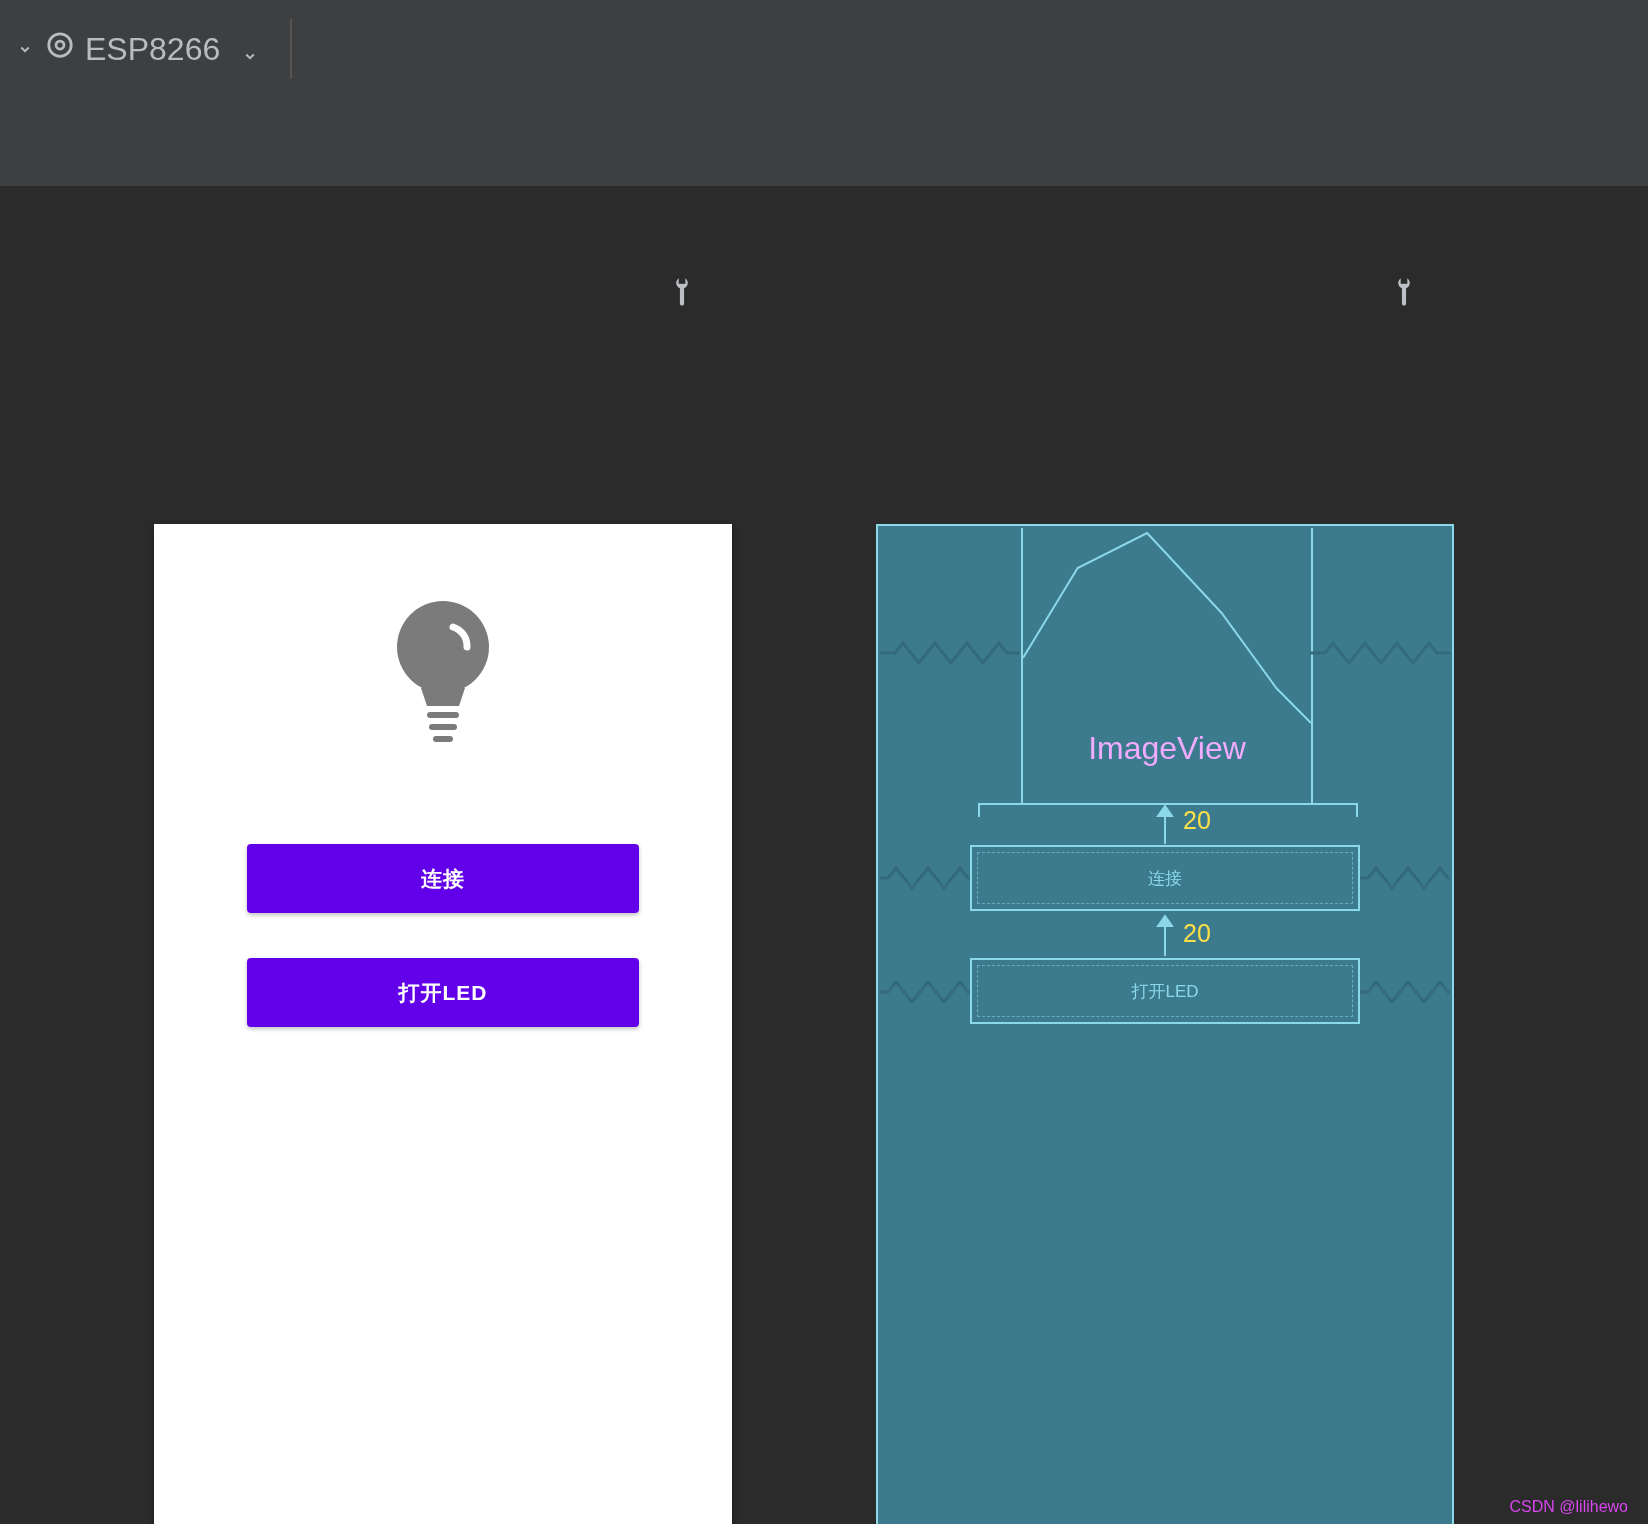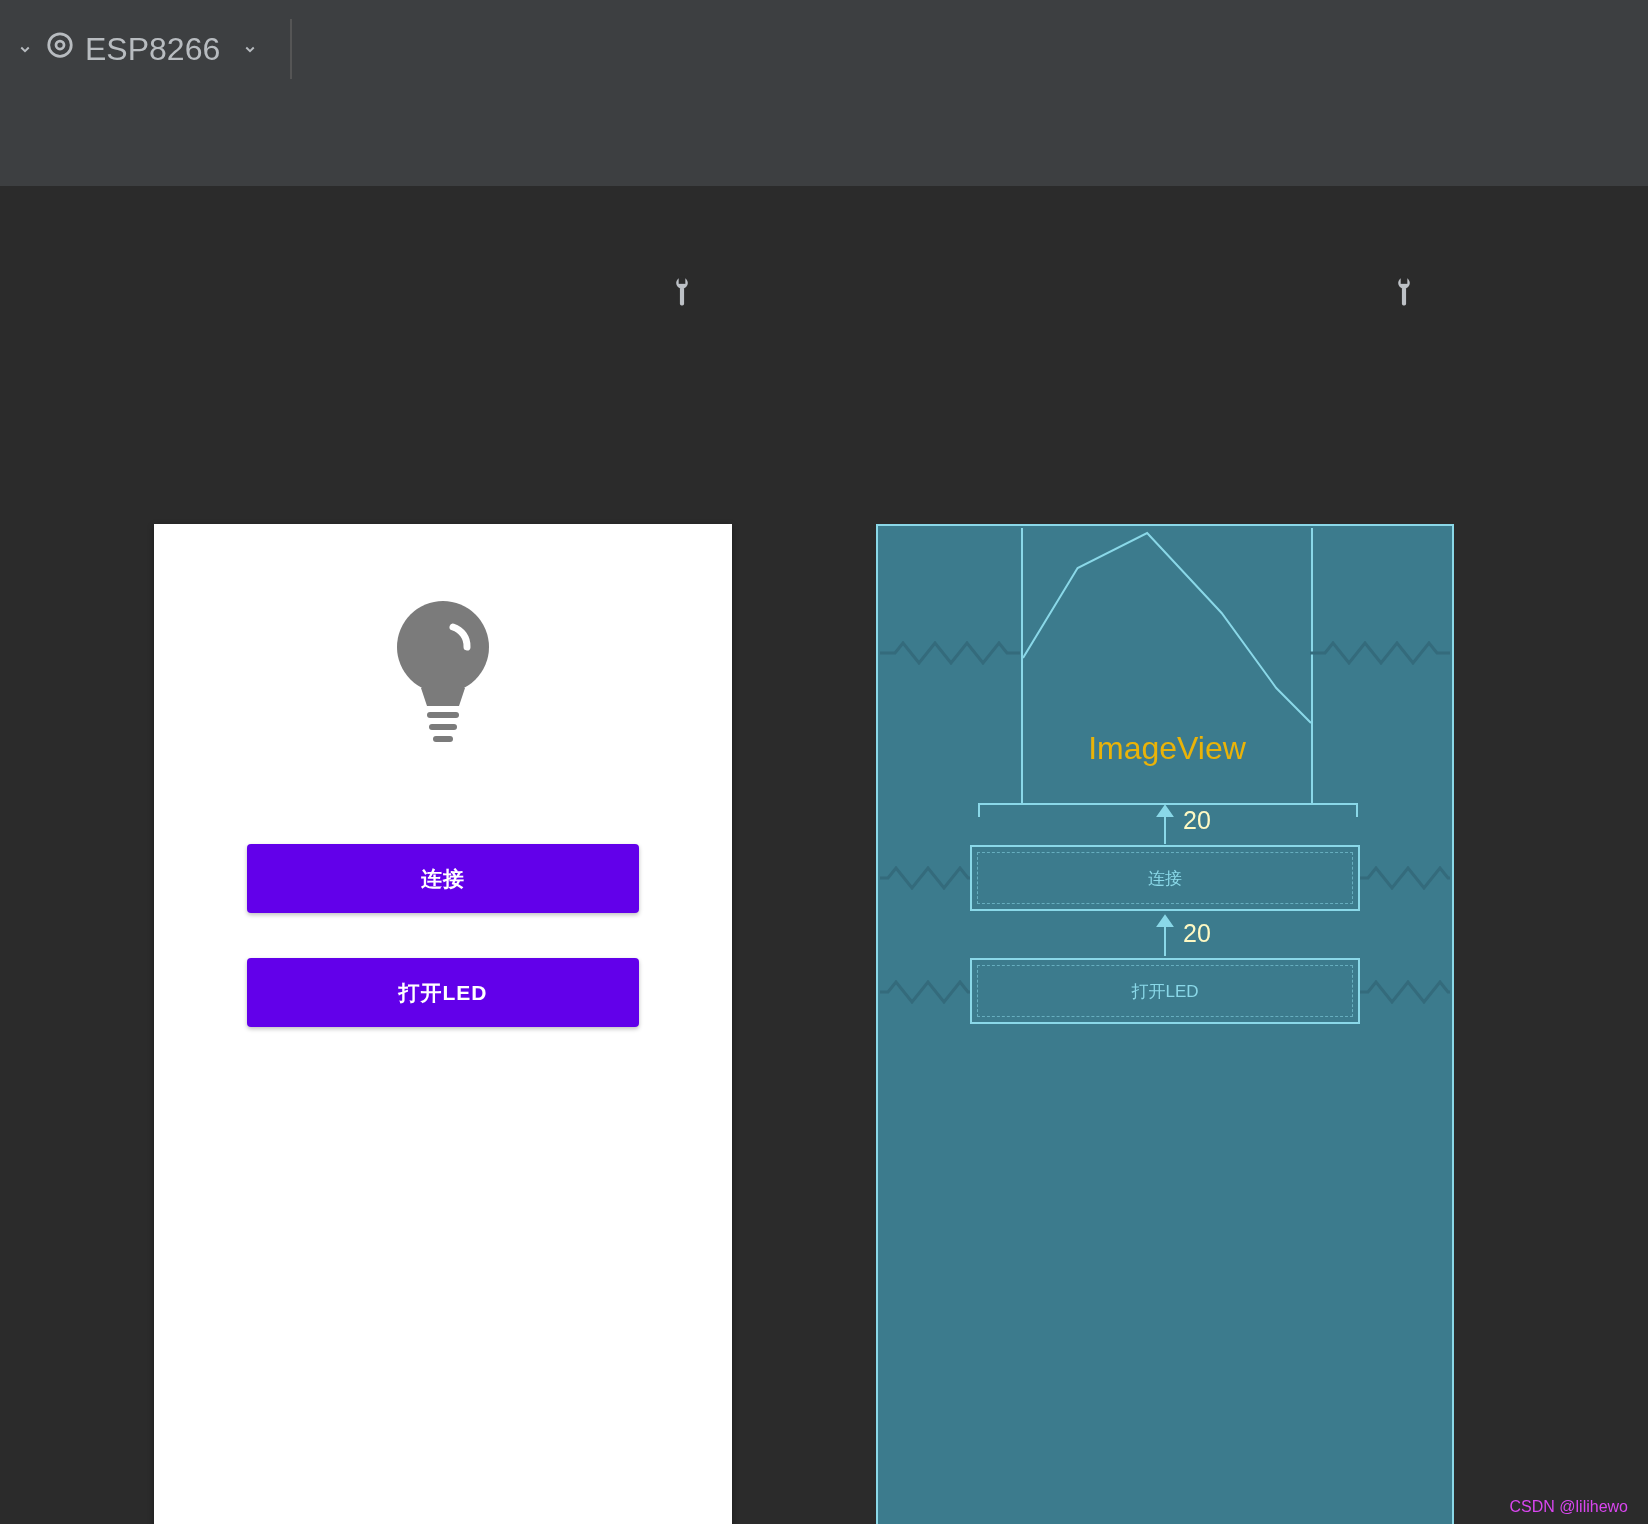--- a/index.html
+++ b/index.html
@@ -1,46 +1,46 @@
 <!DOCTYPE html>
 <html><head>
 <meta charset="utf-8">
 <style>
   html,body{margin:0;padding:0;width:1648px;height:1524px;background:#2B2B2B;font-family:Arial,Helvetica,sans-serif;overflow:hidden}
   
   .topbar{position:absolute;left:0;top:0;width:100%;height:98px;background:#3D3F41;display:flex;align-items:center;padding-left:5px;color:#B8BCC0;font-size:32px;border-bottom:2px solid #232323}
   .tb-chevron{width:24px;height:24px;display:flex;align-items:center;justify-content:center;margin:0 8px}
   .divider{width:2px;height:60px;background:#555;margin:0 20px}
-  .tb-group{display:flex;align-items:center;gap:10px;cursor:pointer}
+  .tb-group{display:flex;align-items:flex-end;gap:10px;cursor:pointer}
   .secondbar{position:absolute;left:0;top:98px;width:100%;height:88px;background:#3D3F41;border-bottom:2px solid #232323}
   
   .canvas{position:absolute;left:0;top:186px;width:100%;height:1338px;background:#2B2B2B}
   
   .wrench{position:absolute;width:20px;height:32px;color:#BDC1C6;cursor:pointer}
   
   .design-frame{position:absolute;left:154px;top:338px;width:578px;height:1030px;background:#FFFFFF;box-shadow:0 2px 6px rgba(0,0,0,.4)}
   .bulb-wrap{position:absolute;left:50%;top:68px;transform:translateX(-50%);width:120px;height:160px;color:#7B7B7B}
   .material-btn{position:absolute;left:50%;transform:translateX(-50%);width:392px;height:69px;background:#6200EA;color:#FFFFFF;display:flex;align-items:center;justify-content:center;font-size:21px;font-weight:700;letter-spacing:1px;border-radius:4px;box-shadow:0 2px 4px rgba(0,0,0,.25);cursor:pointer;user-select:none}
   #btn1{top:320px}
   #btn2{top:434px}
   
   .blueprint-frame{position:absolute;left:876px;top:338px;width:578px;height:1030px;background:#2B5F71;border:2px solid #8AD8E8;box-sizing:border-box}
   .bp-select{position:absolute;inset:0;background:#5FB4C4;opacity:.34;pointer-events:none}
   .bp-imageview{position:absolute;left:143px;top:2px;width:292px;height:275px;border-left:2px solid #8AD8E8;border-right:2px solid #8AD8E8;box-sizing:border-box}
   .bp-imageview-bottom{position:absolute;left:100px;bottom:-2px;width:380px;height:2px;background:#8AD8E8}
   .bp-imageview-tick1{position:absolute;left:100px;bottom:-14px;width:2px;height:14px;background:#8AD8E8}
   .bp-imageview-tick2{position:absolute;left:478px;bottom:-14px;width:2px;height:14px;background:#8AD8E8}
-  .bp-iv-label{position:absolute;left:0;bottom:36px;width:100%;text-align:center;color:#eab308;font-size:32px}
+  .bp-iv-label{position:absolute;left:0;bottom:36px;width:100%;text-align:center;color:#f0abfc;font-size:32px}
   .bp-button{position:absolute;left:50%;transform:translateX(-50%);width:390px;height:66px;border:2px solid #8AD8E8;box-sizing:border-box;display:flex;align-items:center;justify-content:center;color:#8AD8E8;font-size:17px}
   .bp-button-inner{position:absolute;inset:5px;border:1px dashed rgba(138,216,232,.55)}
   #bpb1{top:319px}
   #bpb2{top:432px}
   .bp-vconn{position:absolute;left:50%;transform:translateX(-50%);width:40px;display:flex;flex-direction:column;align-items:center;color:#8AD8E8}
   .bp-vconn svg{display:block}
-  .bp-margin-label{position:absolute;font-size:25px;color:#fef9c3}
+  .bp-margin-label{position:absolute;font-size:25px;color:#fde047}
   
   .watermark{position:absolute;right:20px;bottom:8px;color:#d946ef;font-size:16px}
 </style>
 </head>
 <body>
 
 <div class="topbar">
   <span class="tb-chevron">
     <svg width="18" height="18" viewBox="0 0 24 24">
         <path d="M7 10l5 5 5-5" fill="none" stroke="#B8BCC0" stroke-width="2.5"></path>

